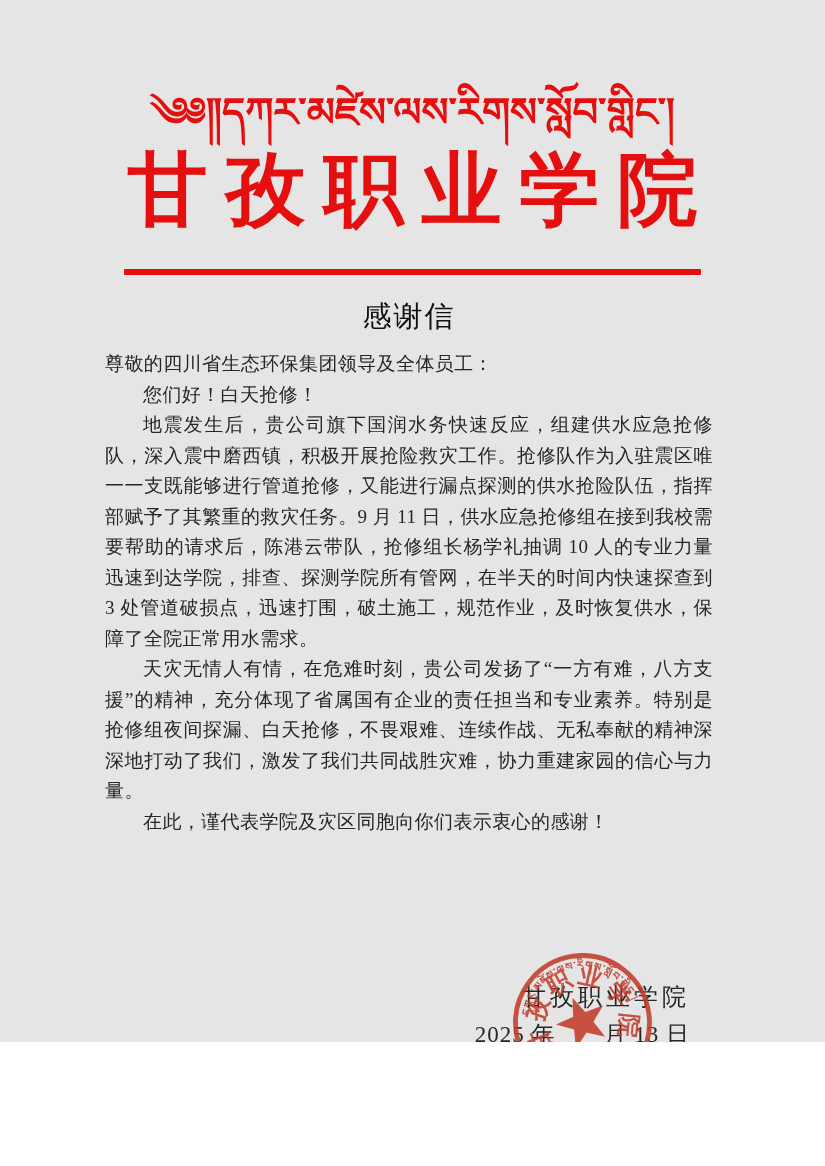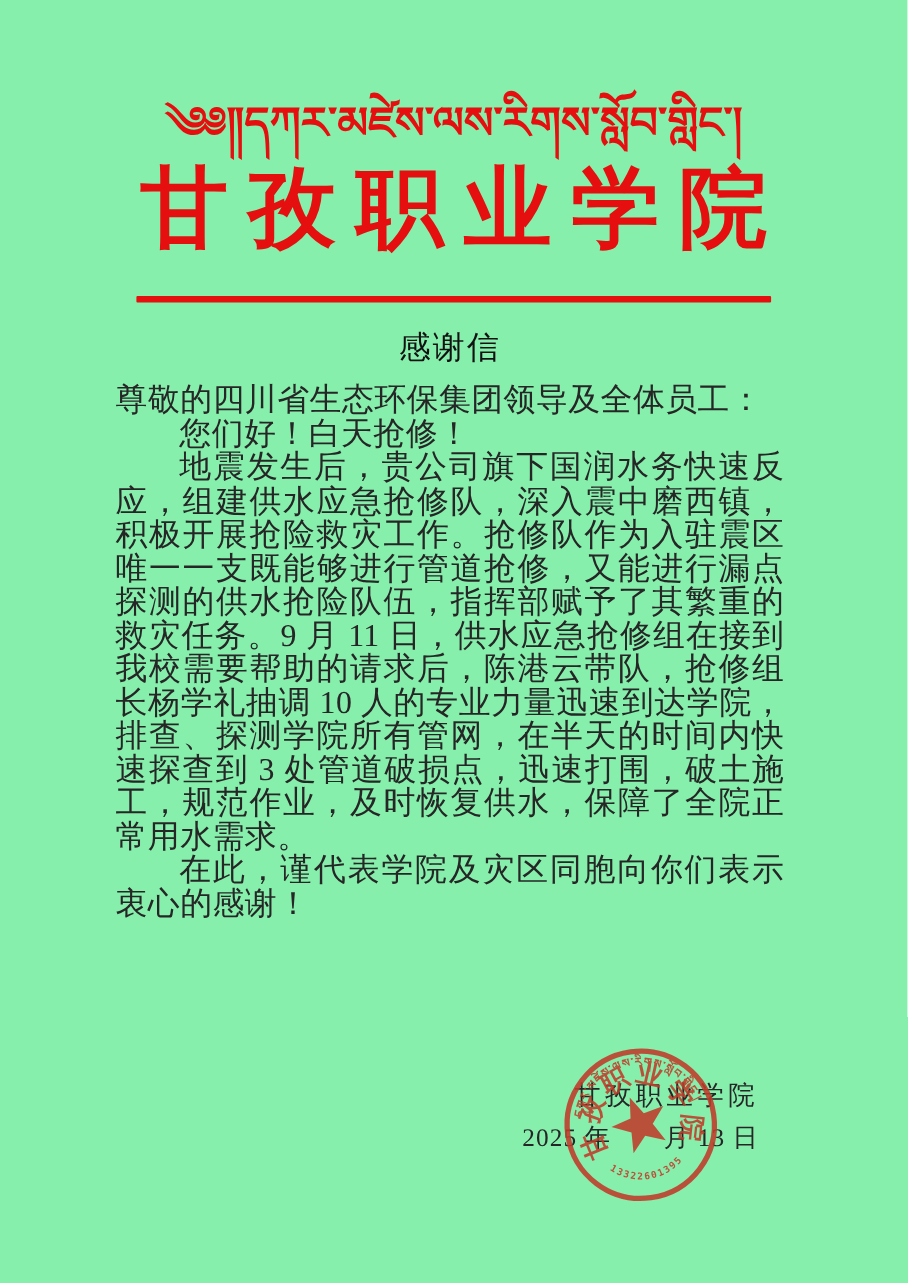--- a/index.html
+++ b/index.html
@@ -1,19 +1,19 @@
 <!DOCTYPE html>
 <html lang="zh"><head>
 <meta charset="utf-8">
 <style>
   html,body{margin:0;padding:0;background:#ffffff;}
   .page{
     position:relative;
-    width:825px;height:1166px;
-    background:#86efac;
+    width:825px;height:1042px;
+    background:#e5e5e5;
     overflow:hidden;
     font-family:"Liberation Serif","DejaVu Serif",serif;
   }
   
   .letterhead{position:absolute;top:0;left:0;width:825px;text-align:center;}
   .tibetan{
     margin-top:84px;
     font-size:40px;line-height:56px;
     color:#e60f0f;font-weight:700;
     font-family:"DejaVu Sans","Liberation Sans",sans-serif;
@@ -39,21 +39,21 @@
   .letter-title{
     margin:0 0 13px 0;
     text-align:center;
     font-size:29px;line-height:40px;
     font-weight:400;color:#111;
     letter-spacing:2px;
     font-family:"Liberation Sans","DejaVu Sans",sans-serif;
   }
   .body-block p{
     margin:0;
-    font-size:29px;line-height:30.5px;
+    font-size:19px;line-height:30.5px;
     text-align:justify;
     letter-spacing:0.4px;
   }
   .indent{text-indent:2em;}
   
   .sig{
     position:absolute;top:979px;right:135px;
     text-align:right;color:#262626;z-index:1;
   }
   .sig-name{font-size:24px;line-height:37px;letter-spacing:4px;}
@@ -82,20 +82,21 @@
     <div class="tibetan">༄༅༎དཀར་མཛེས་ལས་རིགས་སློབ་གླིང་།</div>
     <div class="college">甘孜职业学院</div>
     <div class="rule"></div>
   </header>
 
   <main class="body-block">
     <h1 class="letter-title">感谢信</h1>
     <p>尊敬的四川省生态环保集团领导及全体员工：</p>
     <p class="indent">您们好！白天抢修！</p>
     <p class="indent">地震发生后，贵公司旗下国润水务快速反应，组建供水应急抢修队，深入震中磨西镇，积极开展抢险救灾工作。抢修队作为入驻震区唯一一支既能够进行管道抢修，又能进行漏点探测的供水抢险队伍，指挥部赋予了其繁重的救灾任务。9 月 11 日，供水应急抢修组在接到我校需要帮助的请求后，陈港云带队，抢修组长杨学礼抽调 10 人的专业力量迅速到达学院，排查、探测学院所有管网，在半天的时间内快速探查到 3 处管道破损点，迅速打围，破土施工，规范作业，及时恢复供水，保障了全院正常用水需求。</p>
+    <p class="indent">天灾无情人有情，在危难时刻，贵公司发扬了“一方有难，八方支援”的精神，充分体现了省属国有企业的责任担当和专业素养。特别是抢修组夜间探漏、白天抢修，不畏艰难、连续作战、无私奉献的精神深深地打动了我们，激发了我们共同战胜灾难，协力重建家园的信心与力量。</p>
     <p class="indent">在此，谨代表学院及灾区同胞向你们表示衷心的感谢！</p>
   </main>
 
   <div class="sig">
     <div class="sig-name">甘孜职业学院</div>
     <div class="sig-date">2025 年　　月 13 日</div>
   </div>
 
   <svg class="seal" viewBox="0 0 160 160">
     <g opacity="0.87" fill="#c23a2a" stroke="#c23a2a">

